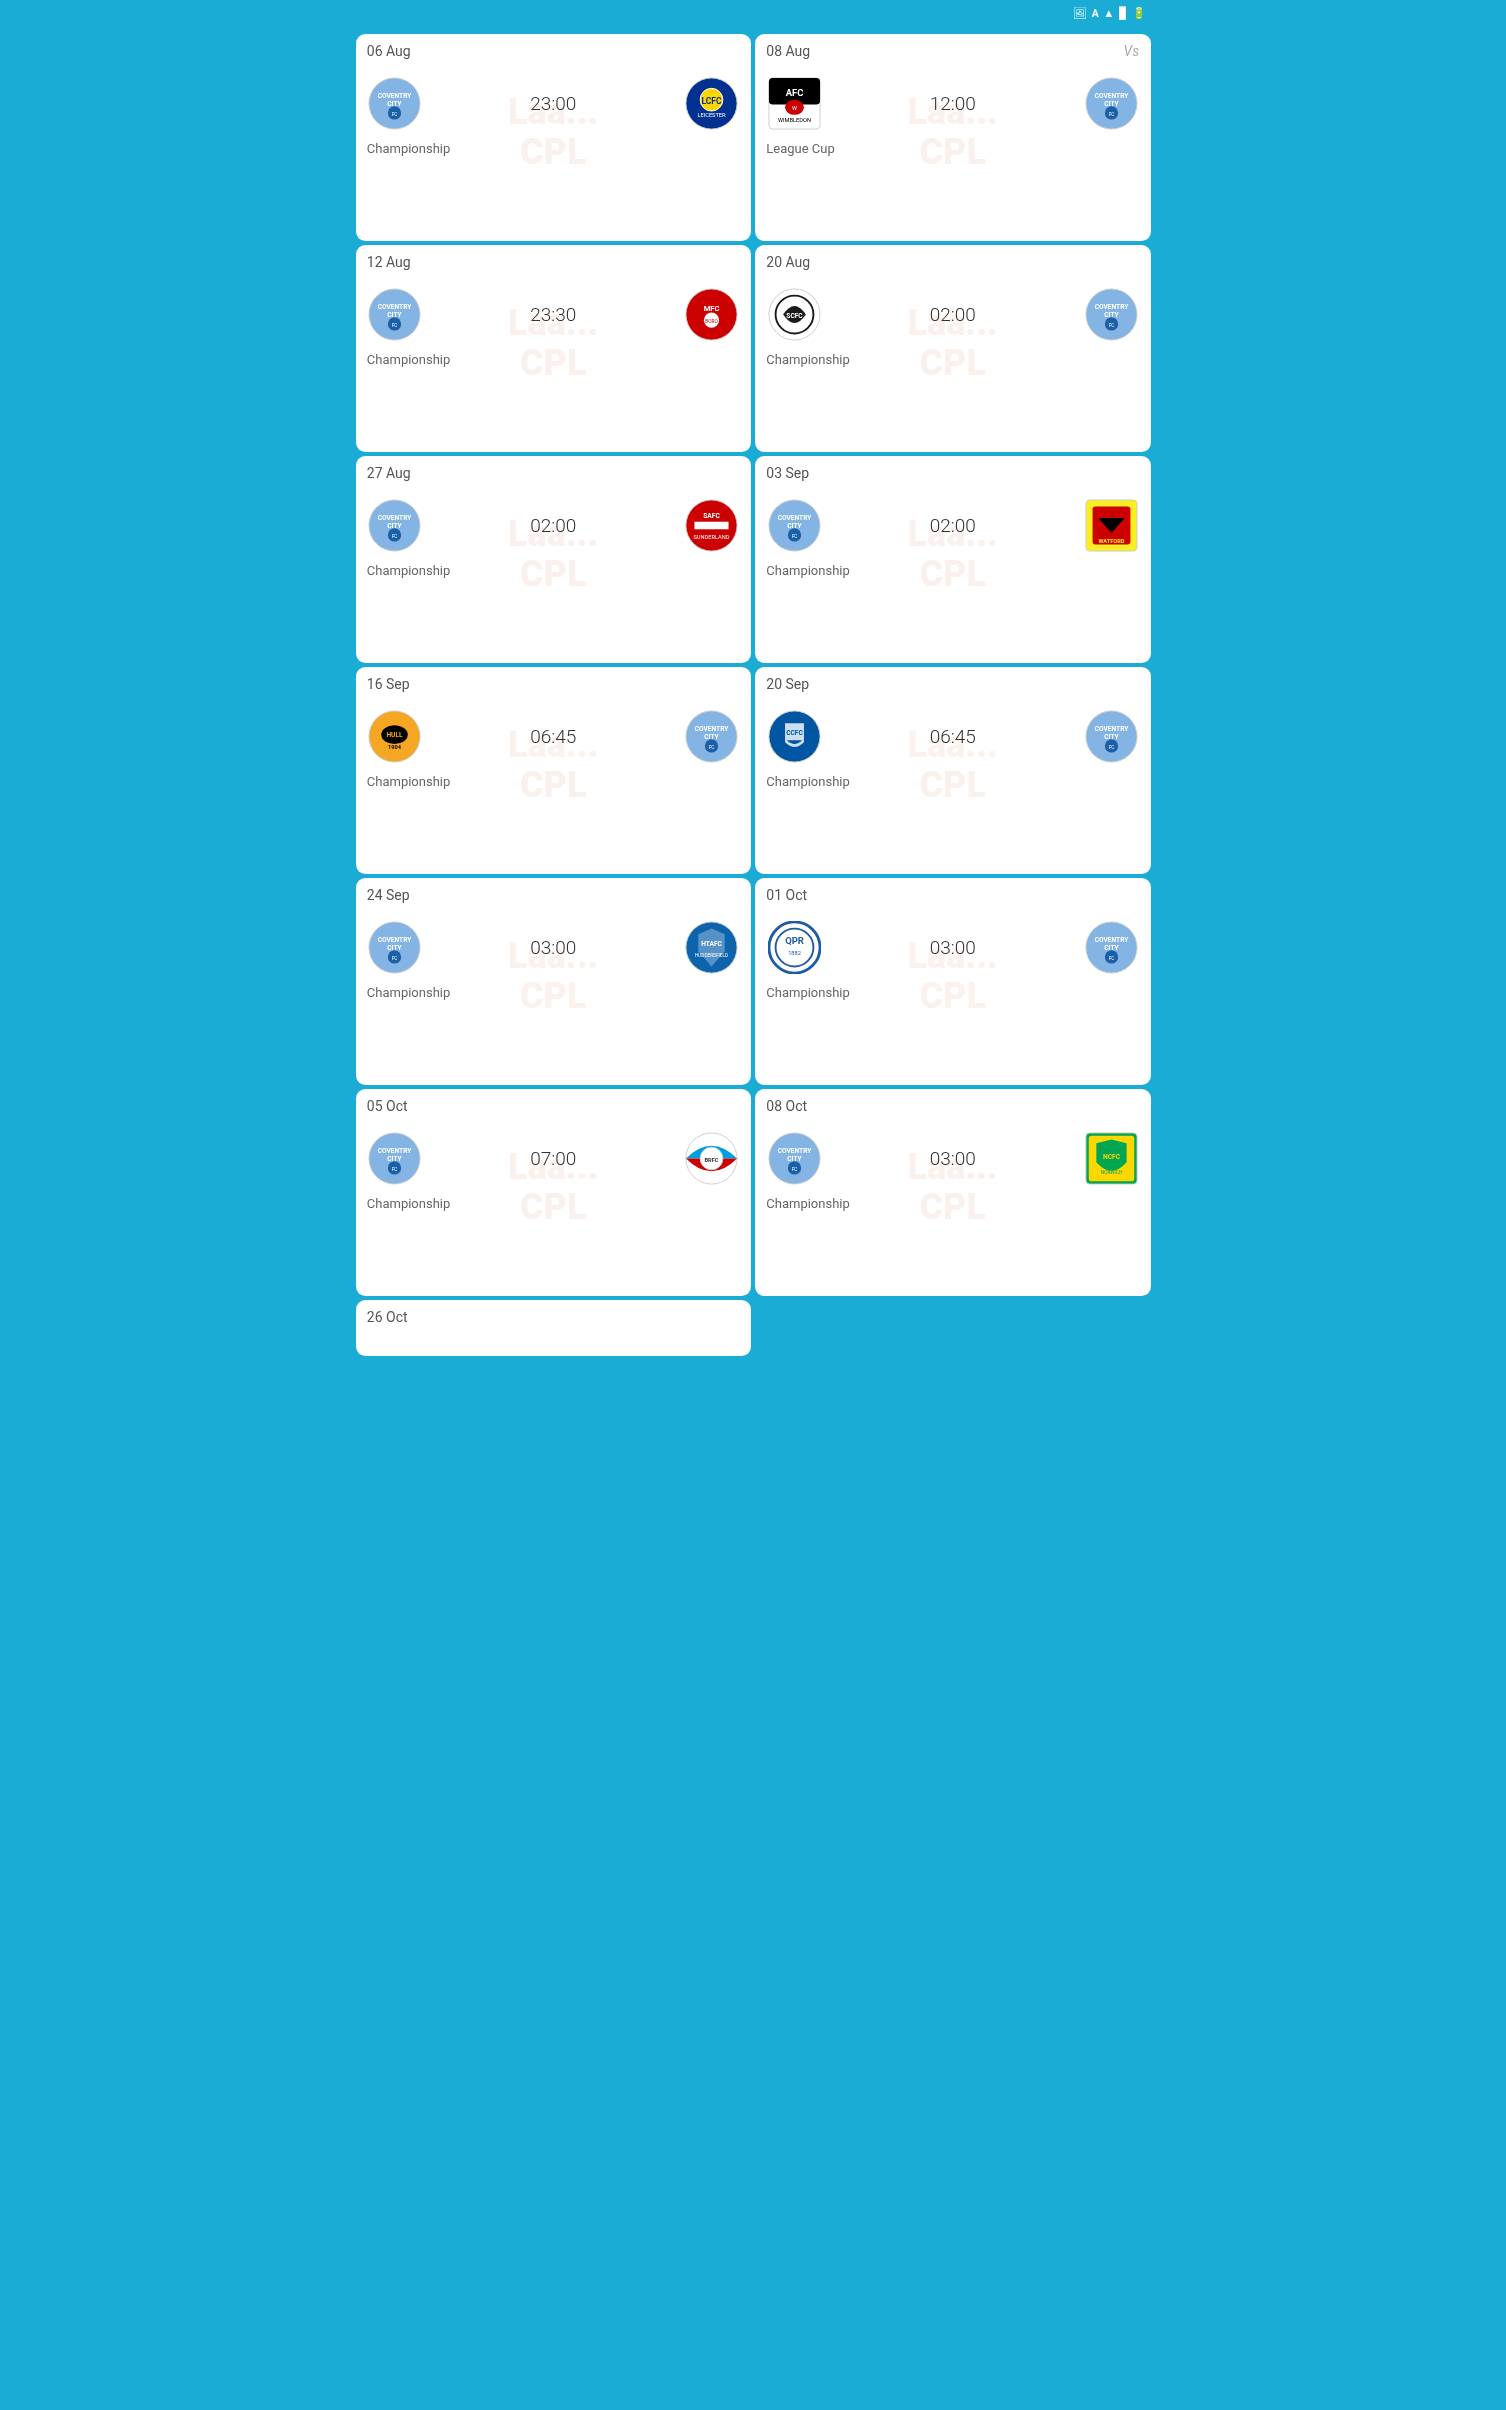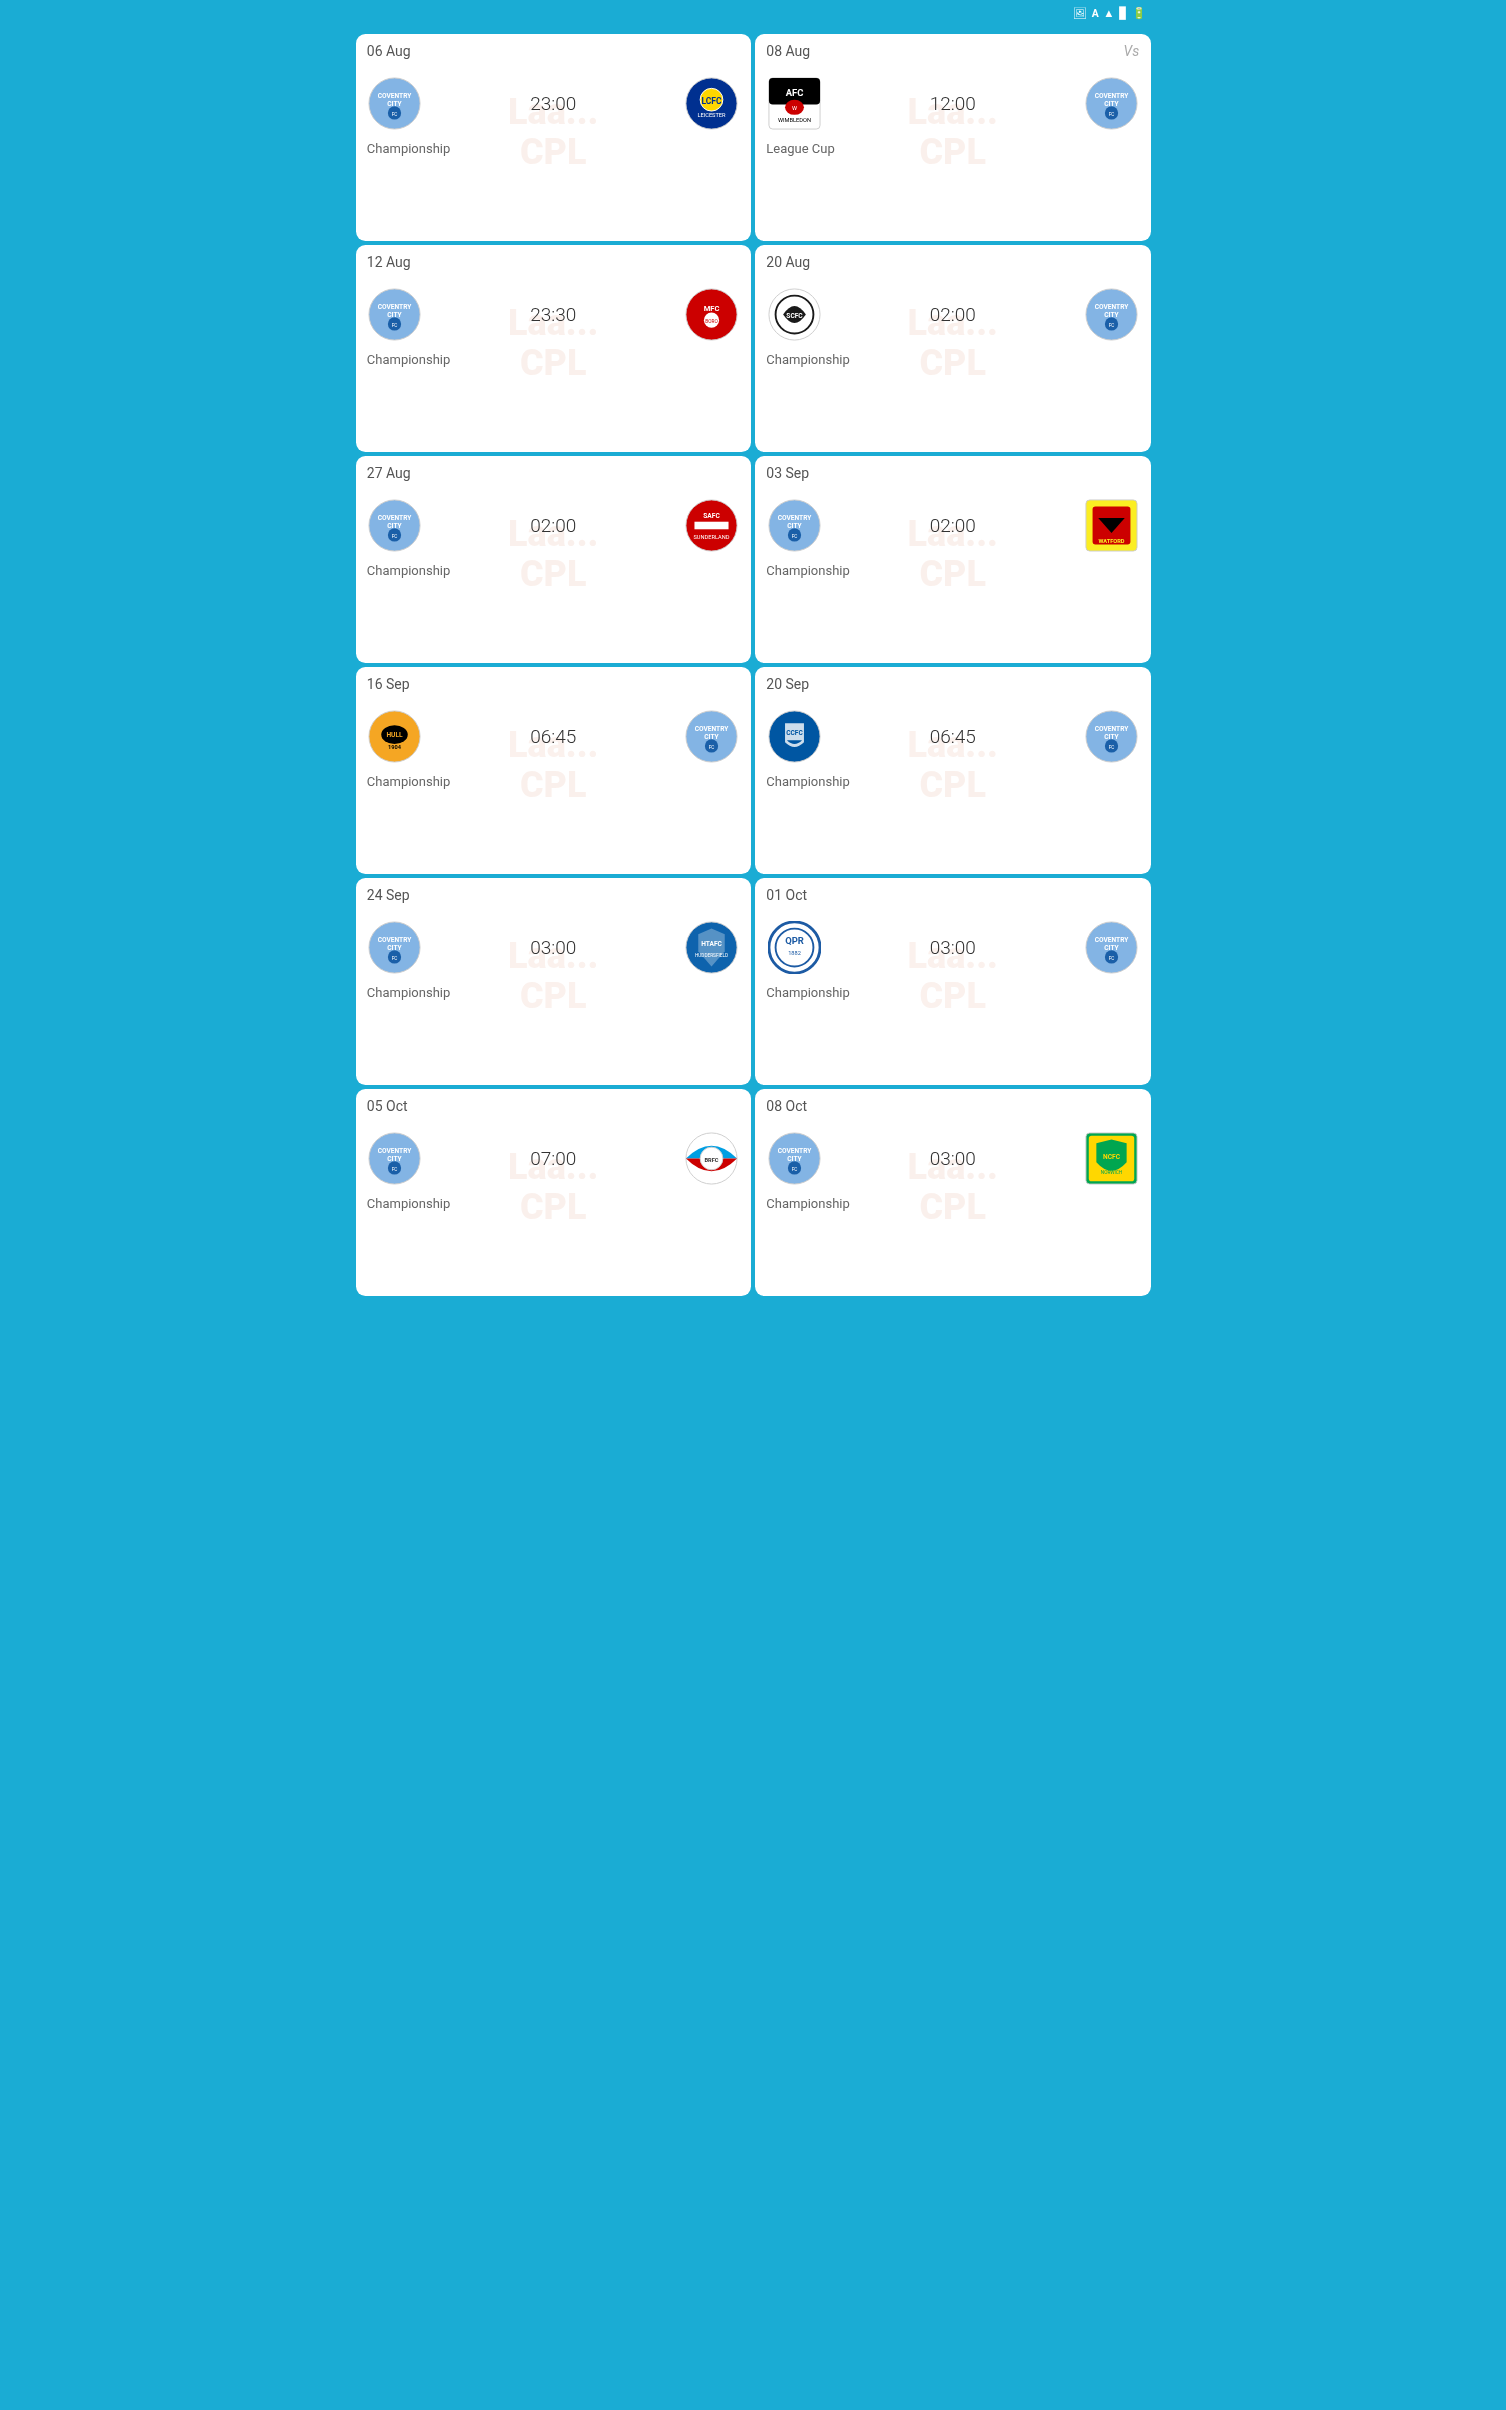--- a/index.html
+++ b/index.html
@@ -449,14 +449,17 @@
     <rect x="1" y="1" width="54" height="54" rx="4" fill="#00a650" stroke="#ccc" stroke-width="1"></rect>
     <rect x="4" y="4" width="48" height="48" rx="3" fill="#ffd700"></rect>
     <path d="M12,12 L28,8 L44,12 L44,32 Q28,50 12,32Z" fill="#00a650"></path>
     <text x="28" y="28" text-anchor="middle" font-size="7" font-weight="bold" fill="#ffd700">NCFC</text>
     <text x="28" y="44" text-anchor="middle" font-size="5" fill="#00a650">NORWICH</text>
   </svg>
         </div>
       </div>
       <div class="match-competition">Championship</div>
     </div>
+    <div class="match-card" style="min-height: 56px;">
+      <div class="match-date">26 Oct</div>
+    </div>
   </div>
 
 
 </body></html>

